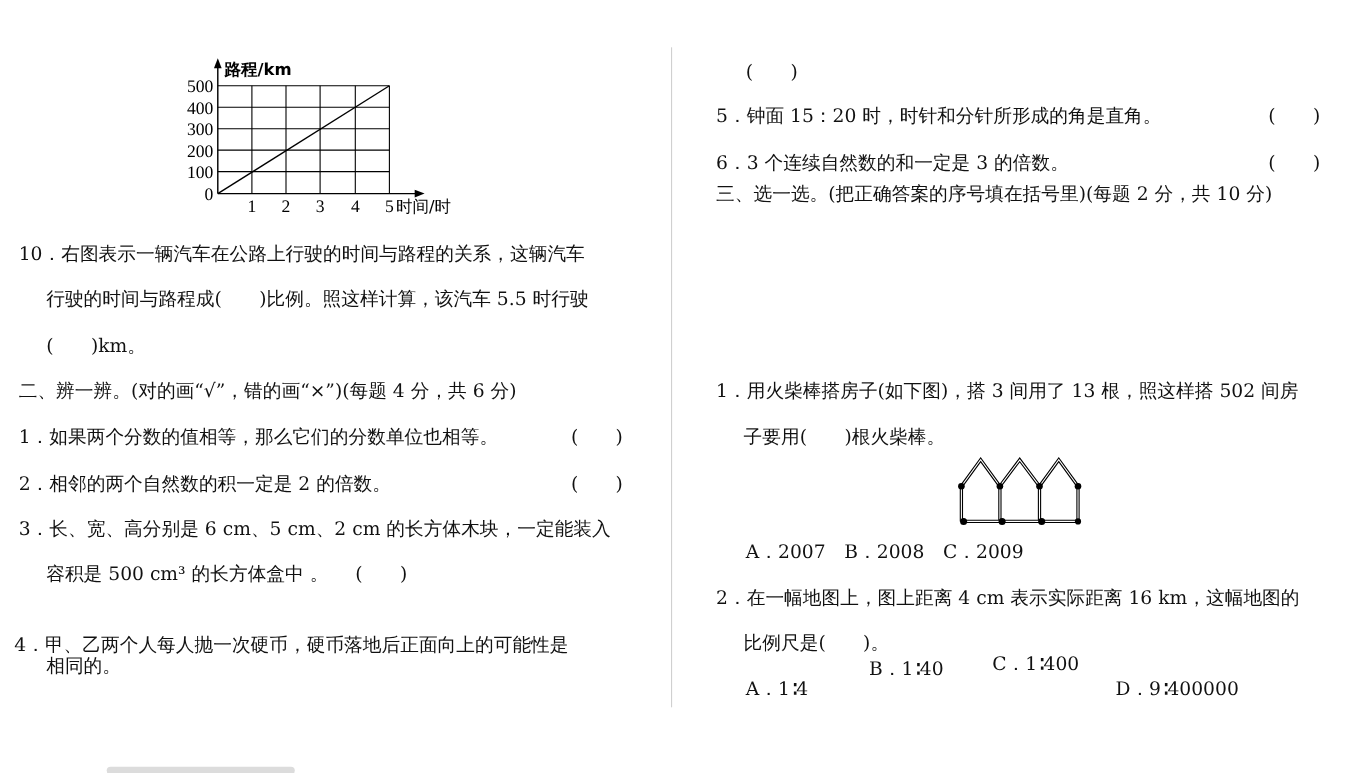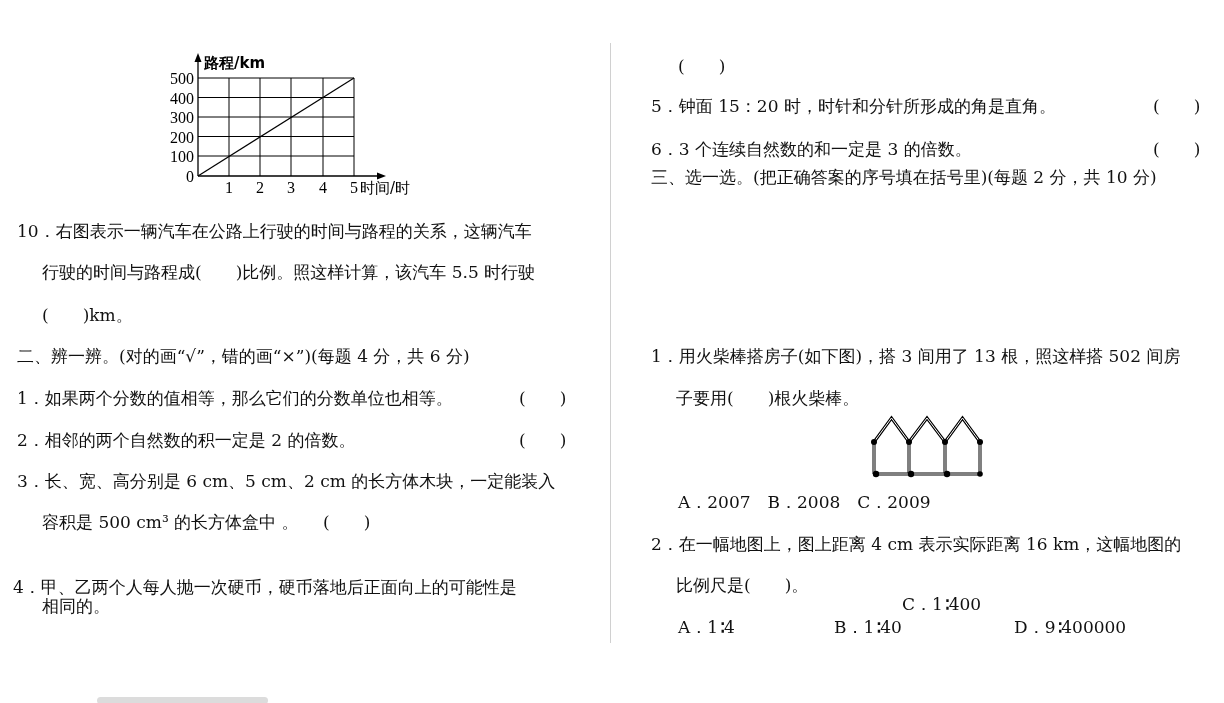--- a/index.html
+++ b/index.html
@@ -126,18 +126,18 @@
         <circle cx="980" cy="474" r="2.8"></circle>
     </g>
   </svg>
 
   <div class="line" style="left:678px; top:492px;">A．2007　B．2008　C．2009</div>
 
   <div class="line" style="left:651px; top:534px;">2．在一幅地图上，图上距离 4 cm 表示实际距离 16 km，这幅地图的</div>
   <div class="line" style="left:676px; top:575px;">比例尺是(　　)。</div>
 
   <div class="line" style="left:678px; top:617px;">A．1∶4</div>
-  <div class="line" style="left:790px; top:617px;margin-left:44px;">B．1∶40</div>
+  <div class="line" style="left:790px; top:599px;">B．1∶40</div>
   <div class="line" style="left:902px; top:594px;">C．1∶400</div>
   <div class="line" style="left:1014px; top:617px;">D．9∶400000</div>
 </div>
 
 <div class="scroll-thumb"></div>
 
 </body></html>

